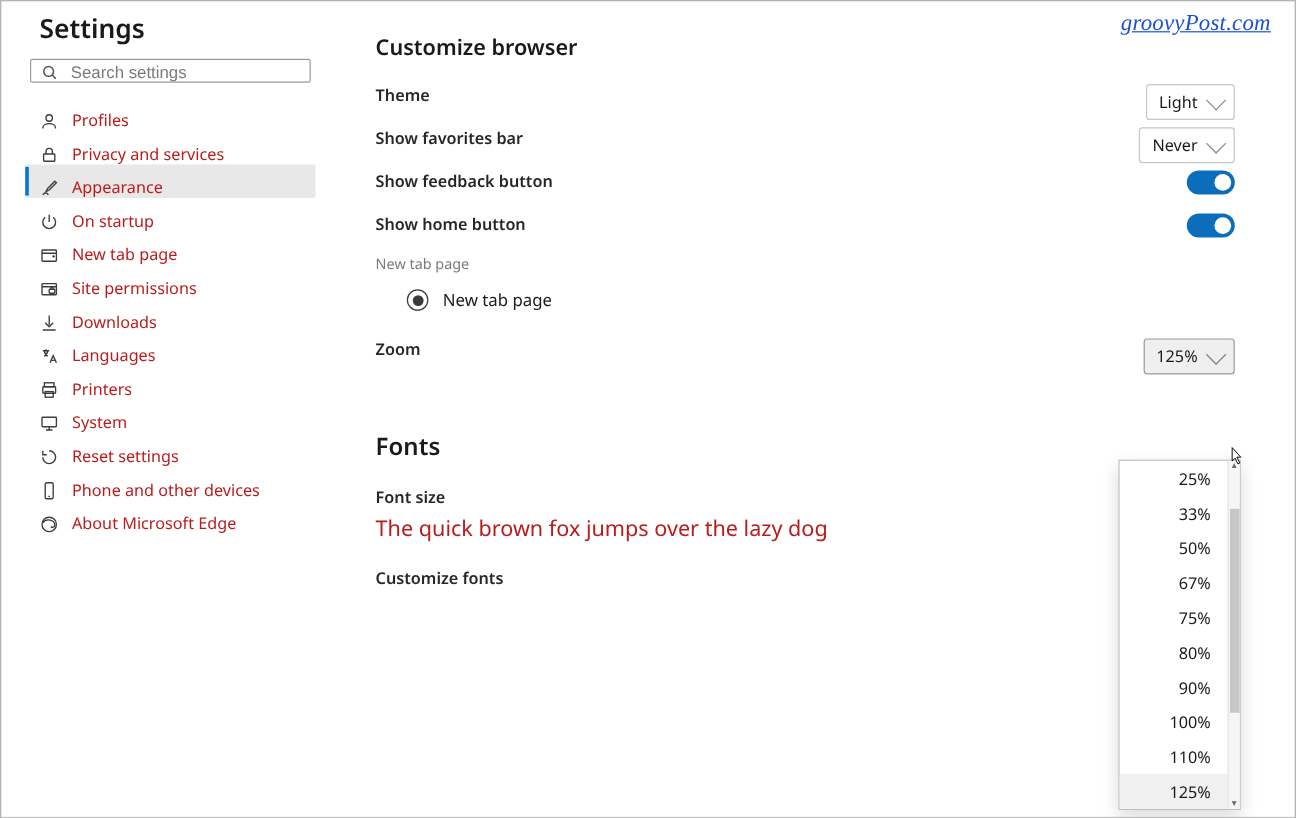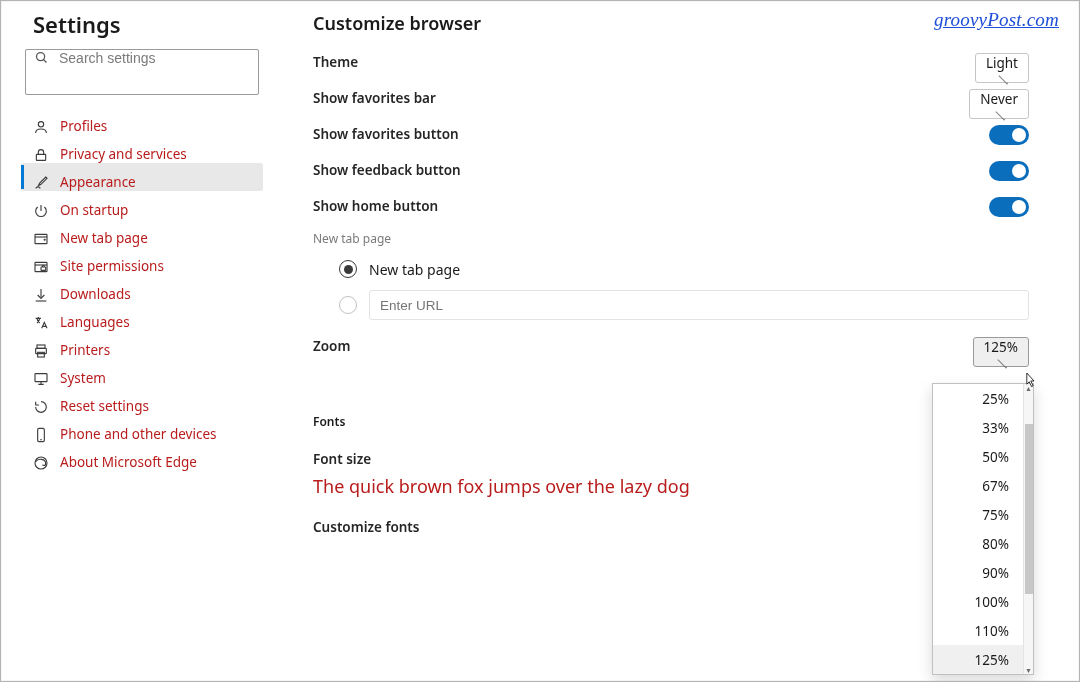--- a/index.html
+++ b/index.html
@@ -4,50 +4,50 @@
 <style>
   * { box-sizing: border-box; margin: 0; padding: 0; }
   html, body { width: 1080px; height: 682px; overflow: hidden; font-family: "Segoe UI", system-ui, sans-serif; font-size: 14px; color: #1a1a1a; }
   .frame { position: relative; width: 1080px; height: 682px; border: 1px solid #b3b3b3; box-shadow: inset 0 0 0 1px #f5f5f5; background: #fff; overflow: hidden; }
   .watermark { position: absolute; top: 8px; right: 20px; color: #1d4ed8; font-family: Georgia, "Times New Roman", serif; font-style: italic; font-size: 19px; letter-spacing: 0.2px; z-index: 50; text-decoration: underline; }
 
   
   .sidebar { position: absolute; left: 12px; top: 0; width: 260px; height: 100%; padding: 8px 10px 0 8px; }
   .sidebar-title { font-size: 22px; font-weight: 600; margin: 0 0 10px 12px; }
   .search-wrap { margin: 0 4px 12px 4px; }
-  .search { display: flex; align-items: flex-start; gap: 10px; border: 1px solid #9a9a9a; border-radius: 2px; height: 46px; padding: 0 8px; }
+  .search { display: flex; align-items: flex-end; gap: 10px; border: 1px solid #9a9a9a; border-radius: 2px; height: 20px; padding: 0 8px; }
   .search input { border: none; outline: none; width: 100%; font-size: 14px; color: #555; background: transparent; }
   .search input::placeholder { color: #7a7a7a; }
   .nav { list-style: none; }
   .nav-item { display: flex; align-items: flex-end; gap: 11px; height: 28px; padding: 0 6px 0 12px; color: #b91c1c; font-size: 13.5px; border-radius: 2px; cursor: pointer; }
   .nav-item.active { background: #e8e8e8; position: relative; }
   .nav-item.active::before { content: ""; position: absolute; left: 0; top: 2px; bottom: 2px; width: 3px; background: #0078d4; }
   .nav-item .icon { width: 16px; height: 16px; color: #3c3c3c; display: flex; align-items: center; justify-content: center; }
 
   
-  .main { position: absolute; left: 300px; right: 0; top: 0; bottom: 0; padding: 10px 50px 0 12px; }
+  .main { position: absolute; left: 300px; right: 0; top: 0; bottom: 0; padding: 27px 50px 0 12px; }
   .section-title { font-size: 18px; font-weight: 600; margin-bottom: 18px; }
   .row { display: flex; align-items: flex-start; justify-content: space-between; min-height: 36px; }
   .row-label { font-size: 13.5px; font-weight: 600; color: #262626; }
   .row-sublabel { font-size: 12px; color: #7a7a7a; margin-top: -3px; margin-bottom: 6px; }
 
-  .dd { display: inline-flex; align-items: center; gap: 8px; border: 1px solid #c6c6c6; border-radius: 3px; height: 30px; padding: 0 10px; font-size: 13.5px; cursor: pointer; background: #fff; flex-direction: column; }
+  .dd { display: inline-flex; align-items: center; gap: 8px; border: 1px solid #c6c6c6; border-radius: 3px; height: 30px; padding: 0 10px; font-size: 13.5px; cursor: pointer; background: #fff; }
   .dd .chev { width: 12px; height: 12px; border-right: 1.5px solid #555; border-bottom: 1.5px solid #555; transform: rotate(45deg) translateY(-2px); opacity: .7; }
   .dd.selected { background: #efefef; border-color: #9a9a9a; }
 
   .toggle { width: 40px; height: 20px; background: #0a6ebd; border-radius: 20px; position: relative; cursor: pointer; }
   .toggle::after { content: ""; position: absolute; right: 3px; top: 3px; width: 14px; height: 14px; background: #fff; border-radius: 50%; }
 
   .radio-row { display: flex; align-items: center; gap: 12px; margin-left: 26px; height: 32px; }
   .radio { width: 18px; height: 18px; border: 1.7px solid #3a3a3a; border-radius: 50%; position: relative; display: flex; align-items: center; justify-content: center; }
   .radio.checked::after { content: ""; width: 9px; height: 9px; background: #3a3a3a; border-radius: 50%; }
   .radio.disabled { border-color: #c2c2c2; }
   .url-input { flex: 1; border: 1px solid #e3e3e3; height: 30px; border-radius: 3px; padding: 0 10px; color: #9a9a9a; font-size: 13.5px; background: #fff; }
 
-  .fonts-title { font-size: 12px; font-weight: 600; margin-top: 40px; margin-bottom: 20px; }
+  .fonts-title { font-size: 20px; font-weight: 600; margin-top: 40px; margin-bottom: 20px; }
   .sample { color: #b91c1c; font-size: 18px; margin-top: 6px; }
 
   
   .dropdown-panel { position: absolute; right: 45px; top: 382px; width: 102px; background: #fff; border: 1px solid #c0c0c0; box-shadow: 0 6px 14px rgba(0,0,0,0.15); z-index: 60; }
   .dropdown-inner { position: relative; }
   .dropdown-list { max-height: 290px; overflow: hidden; padding-right: 10px; }
   .dd-item { height: 29px; display: flex; align-items: center; justify-content: flex-end; padding: 0 14px 0 10px; font-size: 13.5px; cursor: pointer; text-align: right; }
   .dd-item.hover { background: #f0f0f0; }
   .dd-scroll { position: absolute; right: 0; top: 0; bottom: 0; width: 10px; background: #f6f6f6; border-left: 1px solid #e4e4e4; }
   .dd-scroll .thumb { position: absolute; left: 1px; top: 40px; width: 8px; height: 170px; background: #c7c7c7; border-radius: 0; }
@@ -220,44 +220,36 @@
     </div>
 
     <div class="row">
       <span class="row-label">Show favorites bar</span>
       <div class="dd">
         <span>Never</span>
         <span class="chev"></span>
       </div>
     </div>
 
-    <div class="row">
-      <span class="row-label">Show favorites button</span>
-      <div class="toggle"></div>
-    </div>
 
 
     <div class="row">
       <span class="row-label">Show feedback button</span>
       <div class="toggle"></div>
     </div>
 
     <div class="row">
       <span class="row-label">Show home button</span>
       <div class="toggle"></div>
     </div>
     <div class="row-sublabel">New tab page</div>
 
     <div class="radio-row">
       <span class="radio checked"></span>
       <span>New tab page</span>
-    </div>
-    <div class="radio-row" style="margin-top:4px;">
-      <span class="radio disabled"></span>
-      <input class="url-input" type="text" placeholder="Enter URL" style="">
     </div>
 
     <div class="row" style="margin-top:16px;">
       <span class="row-label">Zoom</span>
       <div class="dd selected">
         <span>125%</span>
         <span class="chev"></span>
       </div>
     </div>
 

